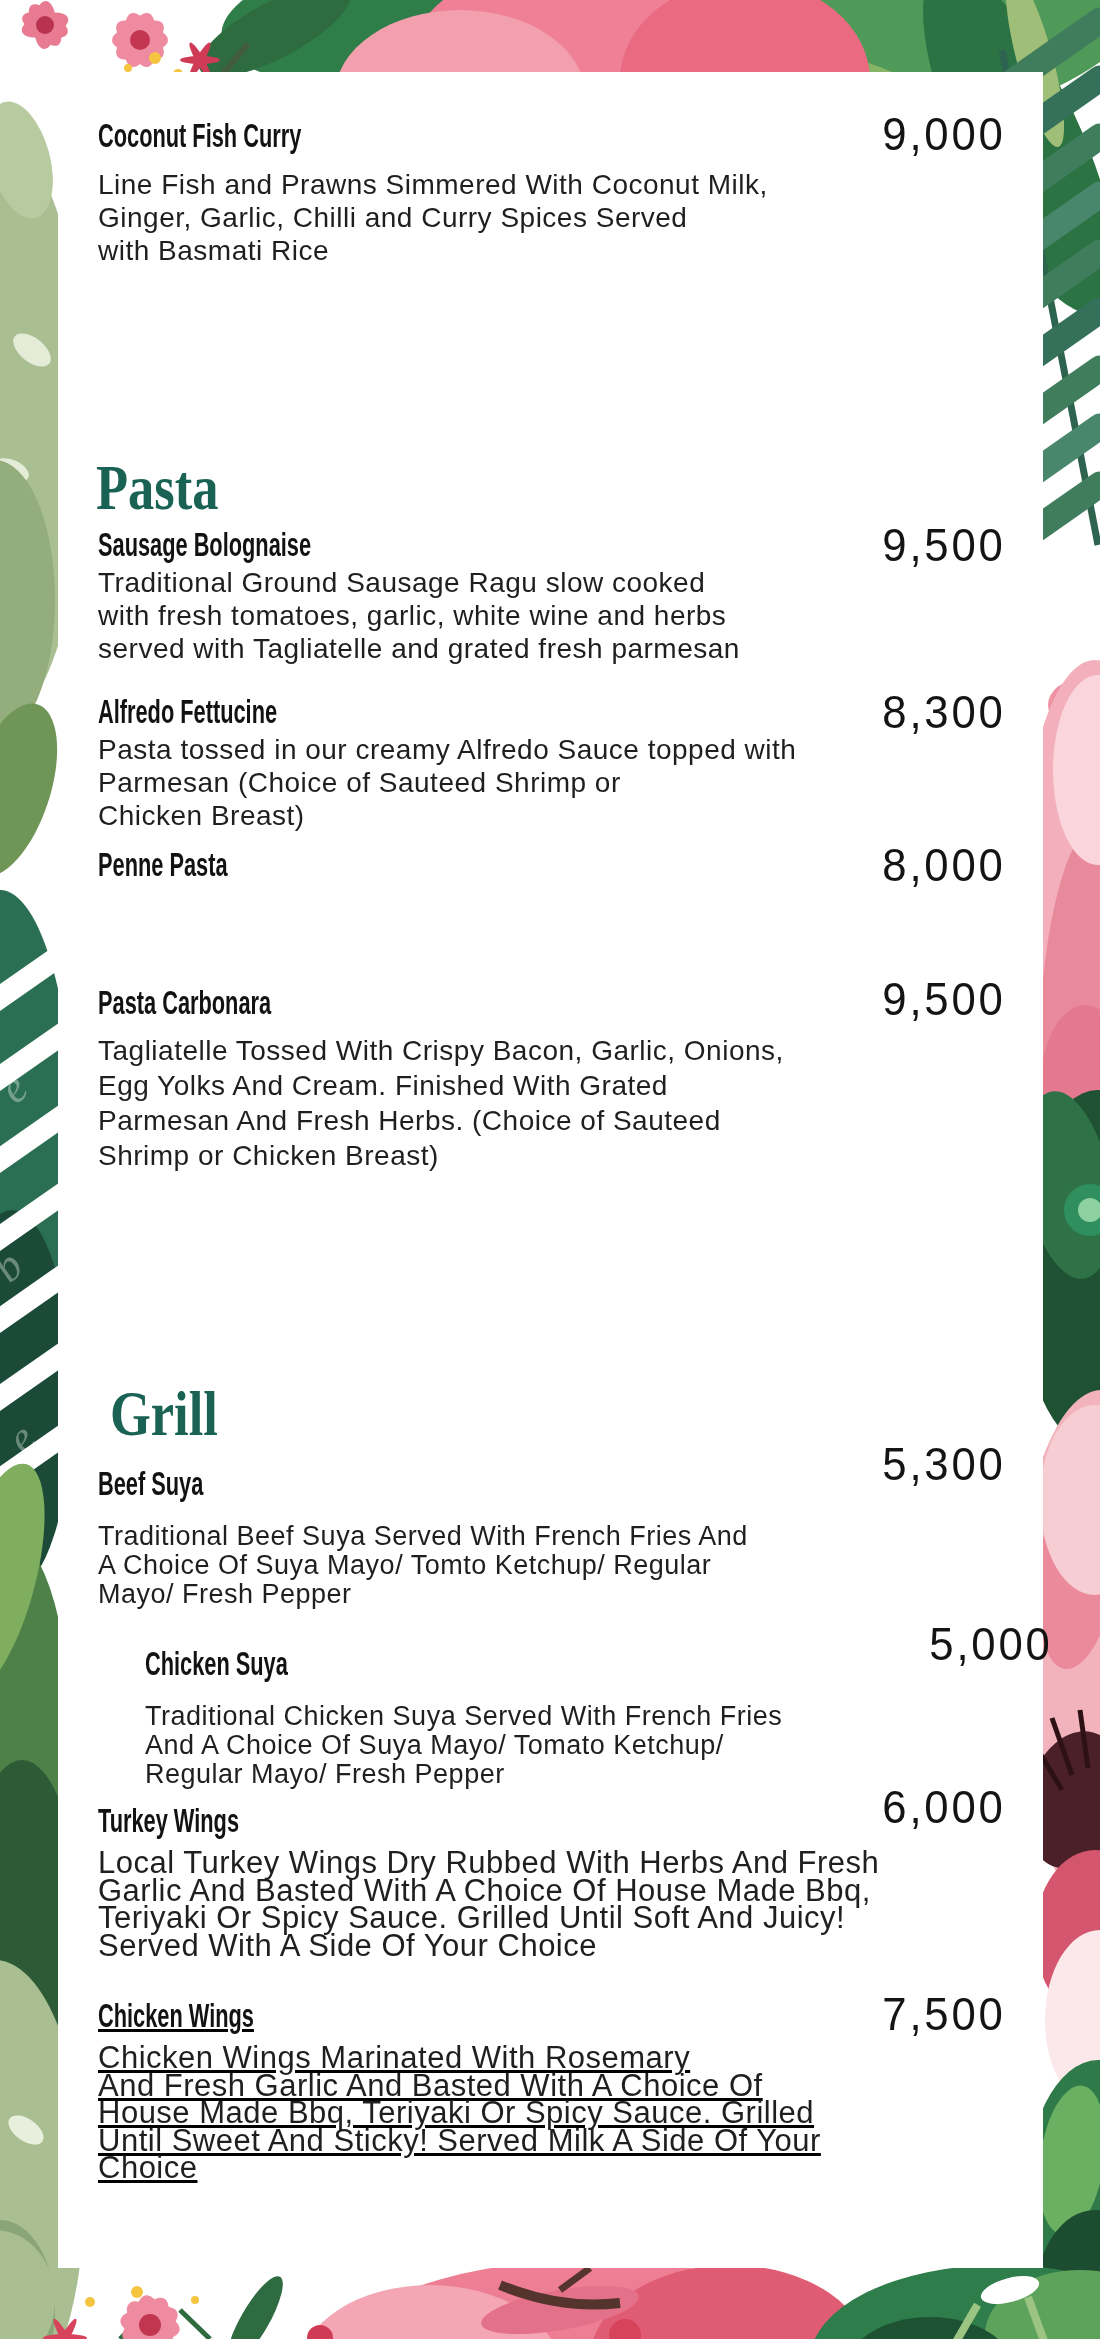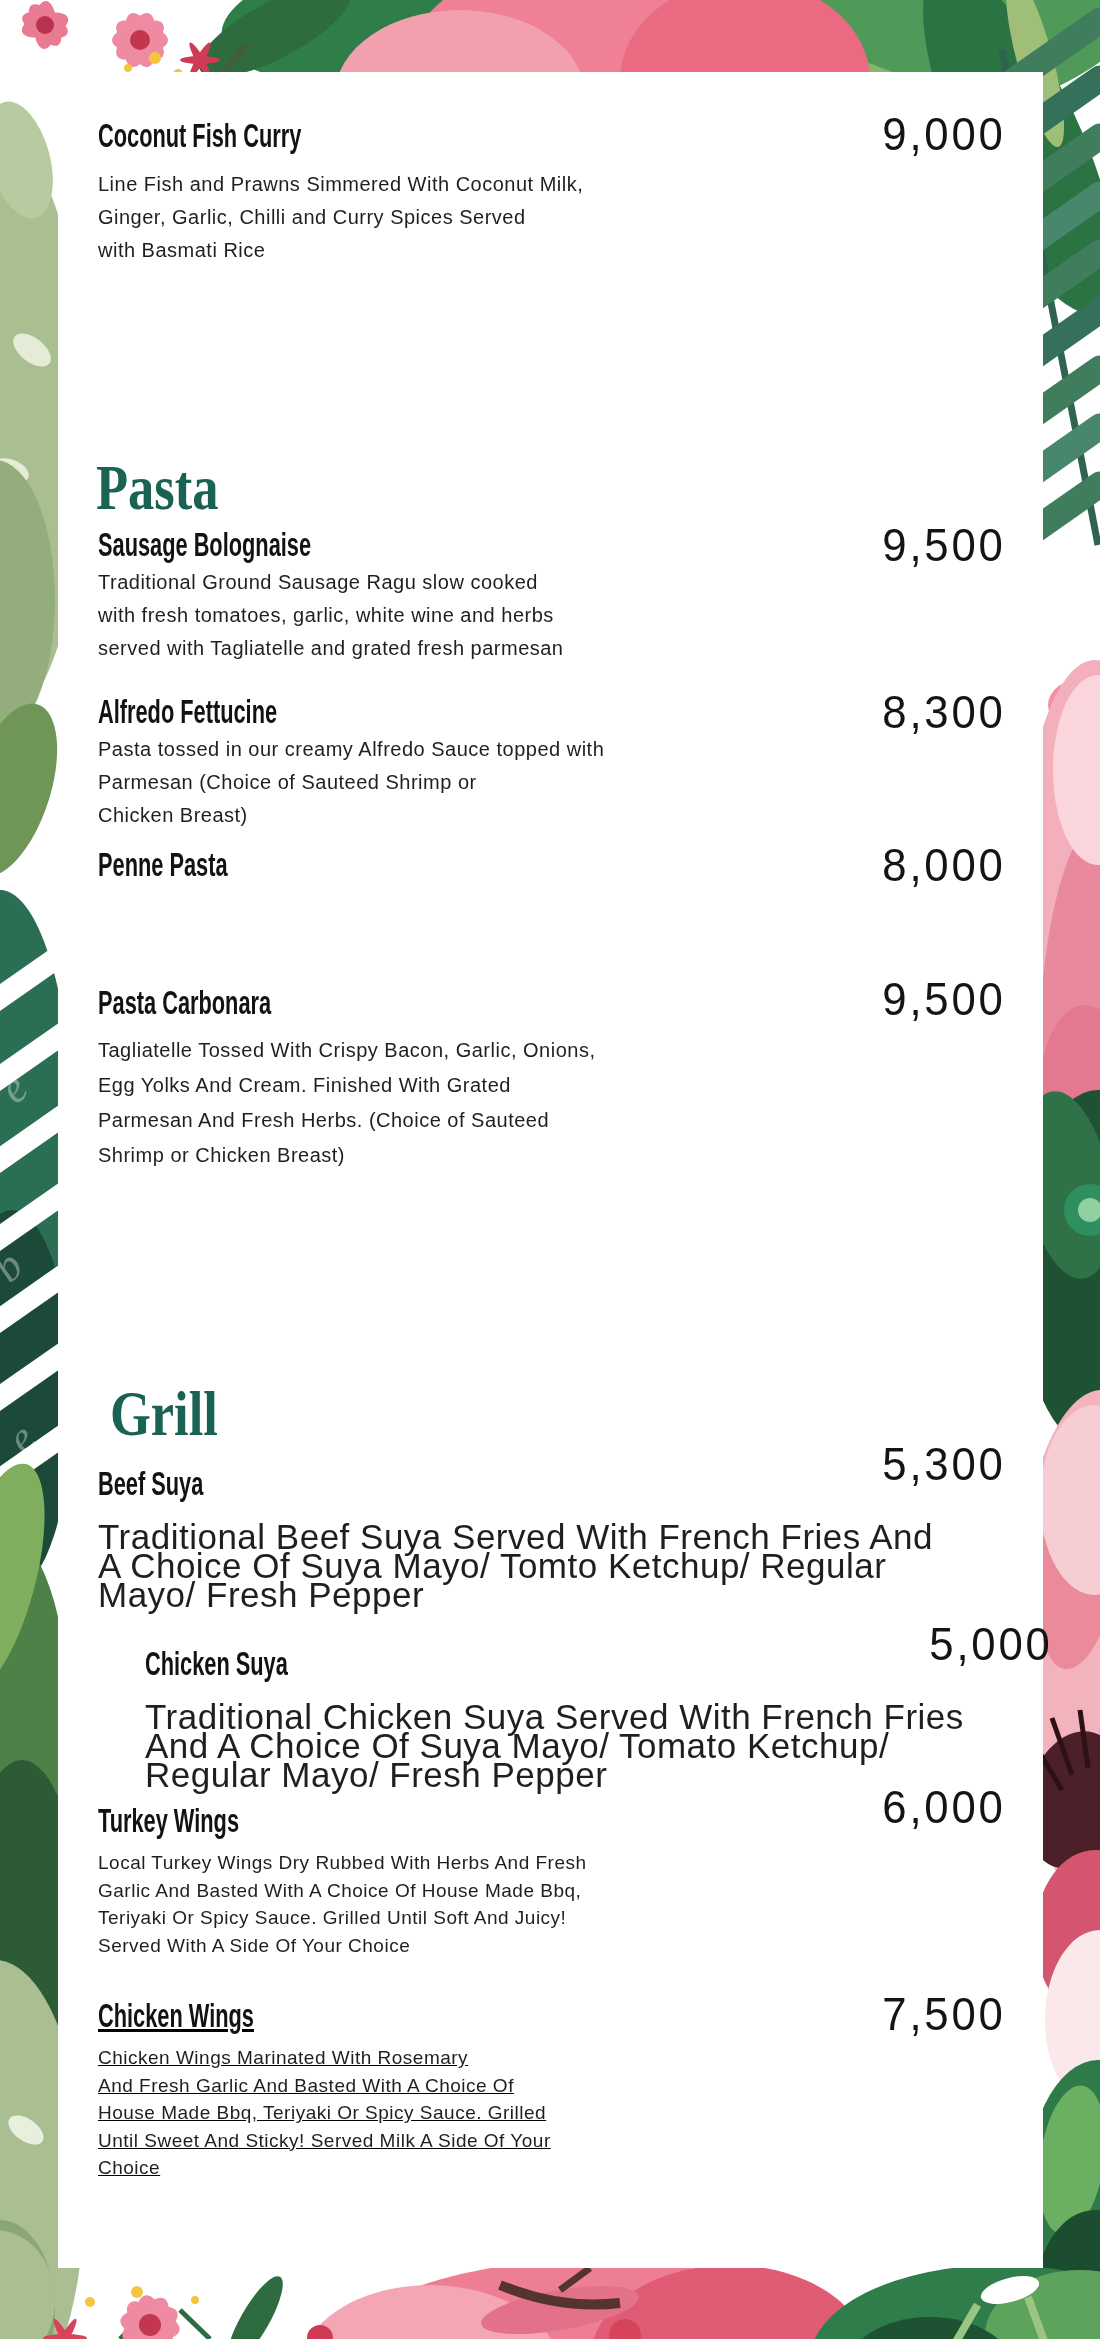--- a/index.html
+++ b/index.html
@@ -27,36 +27,36 @@
   #heading-grill{top:1310px;left:52px;}
   .menu-item{position:absolute;left:40px;width:908px;}
   .item-name{
     margin:0;
     font-weight:700;font-size:33px;line-height:1.1;color:#121212;
     transform:scaleX(0.66);transform-origin:left top;
     white-space:nowrap;
   }
   .item-desc{
     margin:0;
-    font-weight:400;font-size:20px;color:#1f1f1f;
+    font-weight:400;font-size:28px;color:#1f1f1f;
     letter-spacing:0.5px;
     white-space:pre-line;
   }
   .item-price{
     position:absolute;right:0;margin:0;
     font-weight:400;font-size:47px;line-height:1;color:#141414;
     letter-spacing:3px;
     transform:scaleX(0.93);transform-origin:right top;
     white-space:nowrap;
   }
   .lh33{line-height:33px;margin-top:14px;}
   .lh33b{line-height:33px;margin-top:3px;}
   .lh35{line-height:35px;margin-top:12px;}
-  .lh29{line-height:29px;margin-top:20px;font-size:35px;}
-  .lh28{line-height:27.5px;margin-top:10px;font-size:19px;}
+  .lh29{line-height:29px;margin-top:20px;font-size:27px;}
+  .lh28{line-height:27.5px;margin-top:10px;font-size:31px;}
   #item-coconut{top:46px;}      #item-coconut .item-price{top:-8px;}
   #item-sausage{top:455px;}     #item-sausage .item-price{top:-6px;}
   #item-alfredo{top:622px;}     #item-alfredo .item-price{top:-6px;}
   #item-penne{top:775px;}       #item-penne .item-price{top:-6px;}
   #item-carbonara{top:913px;}   #item-carbonara .item-price{top:-10px;}
   #item-beefsuya{top:1394px;}   #item-beefsuya .item-price{top:-26px;}
   #item-chickensuya{top:1574px;margin-left:47px;}#item-chickensuya .item-price{top:-26px;}
   #item-turkeywings{top:1731px;}#item-turkeywings .item-price{top:-20px;}
   #item-chickenwings{top:1926px;text-decoration:underline;}#item-chickenwings .item-price{top:-8px;}
   .wm{font-family:"Liberation Serif", serif;font-style:italic;fill:#ffffff;opacity:0.35;font-size:44px;}

